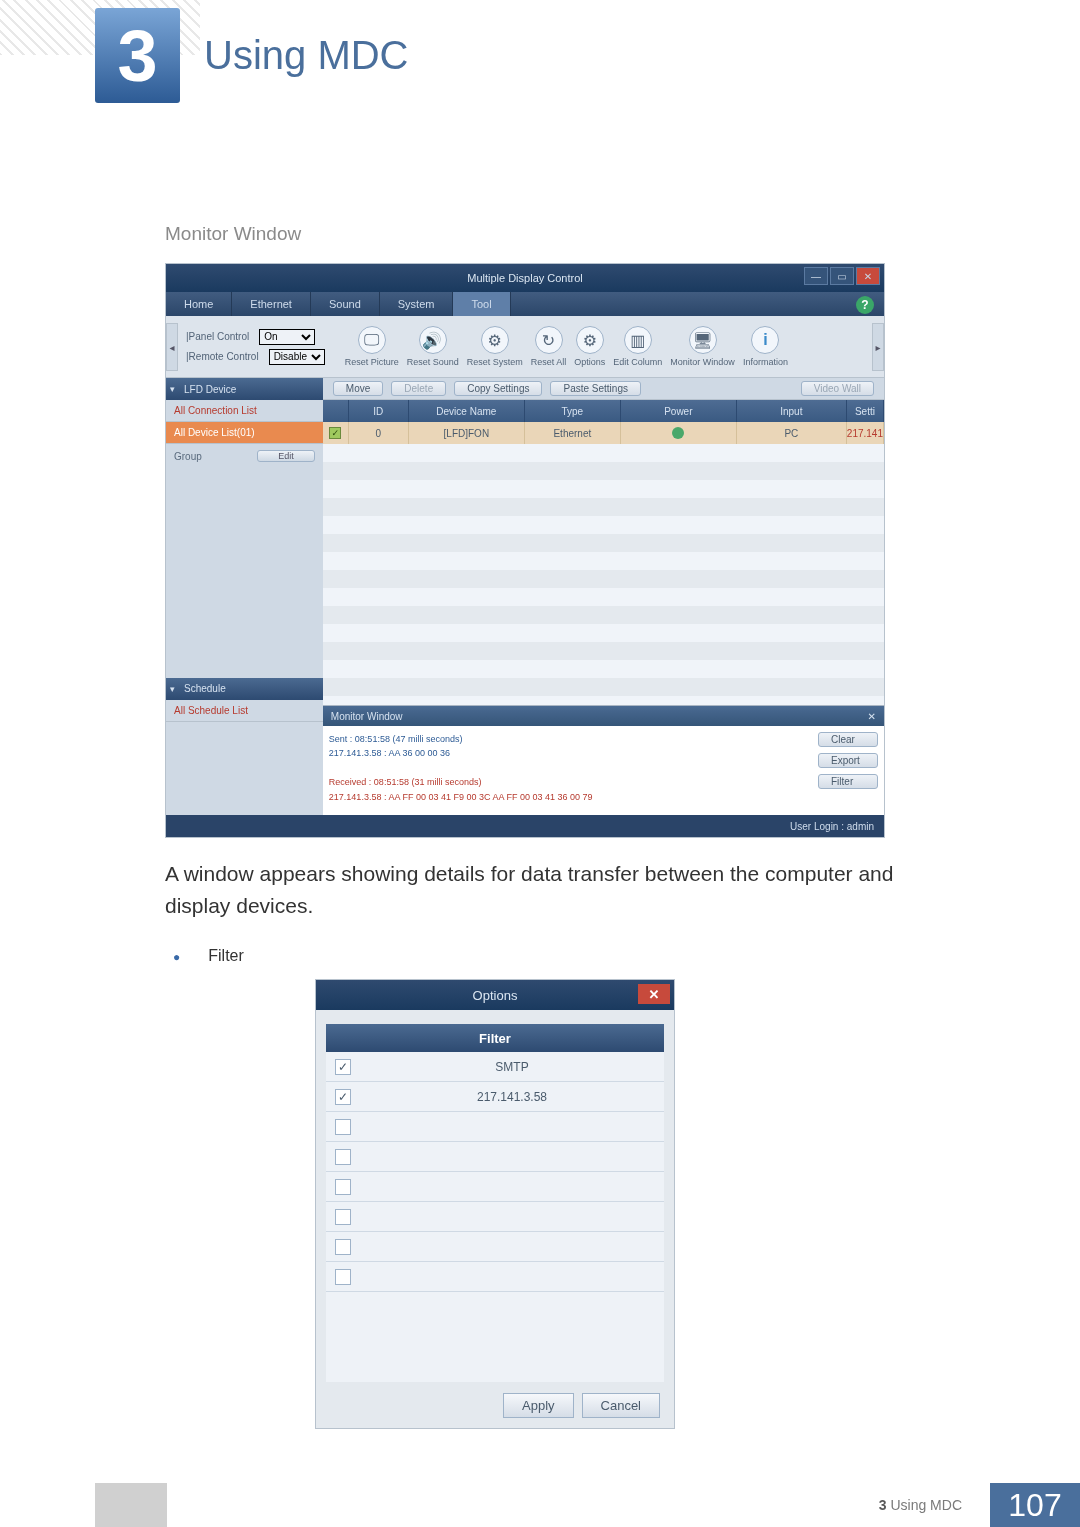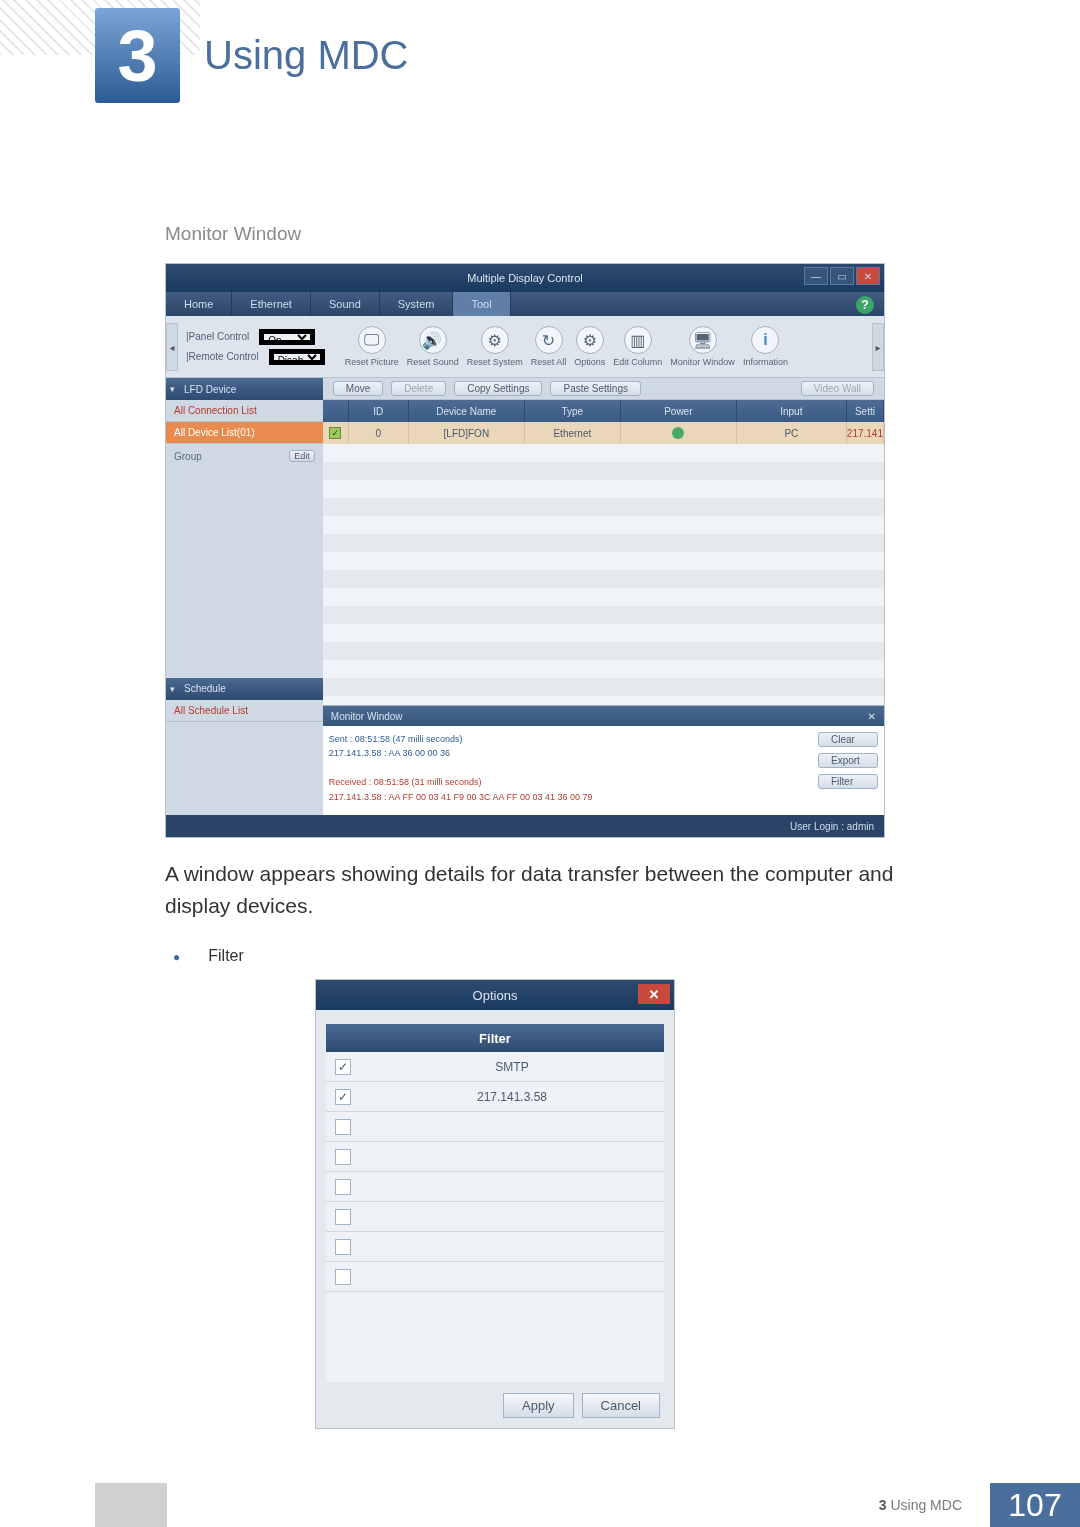--- a/index.html
+++ b/index.html
@@ -30,40 +30,40 @@
   
   .tabs{height:24px;background:linear-gradient(180deg,#415c80,#2b4669);display:flex;position:relative}
   .tab{padding:0 18px;line-height:24px;color:#cfdcec;font-size:11px;border-right:1px solid #243a57}
   .tab.active{background:#5f7fa8}
   .help-icon{position:absolute;right:10px;top:4px;width:18px;height:18px;border-radius:50%;
     background:#3aa668;color:#fff;font-size:12px;font-weight:bold;display:flex;align-items:center;justify-content:center}
   
   .ribbon{height:62px;background:#dde4ec;display:flex;align-items:center;padding:0 6px;border-bottom:1px solid #b7c2cd;position:relative}
   .rib-group{display:flex;flex-direction:column;gap:4px;margin-right:14px;font-size:10px;color:#526377}
   .rib-row{display:flex;align-items:center;gap:10px}
-  .rib-row select{font-size:10px;border:5px solid #000000;background:#eef2f7;height:16px;width:56px}
+  .rib-row select{font-size:10px;border:1px solid #000000;background:#eef2f7;height:16px;width:56px}
   .tool-icons{display:flex;gap:8px;margin-left:6px}
   .tico{display:flex;flex-direction:column;align-items:center;gap:3px;font-size:9px;color:#556679}
   .tico .ic{width:28px;height:28px;border-radius:50%;background:#f2f6fb;border:1px solid #9fb3c9;
     display:flex;align-items:center;justify-content:center;font-size:16px}
   .nav{position:absolute;width:12px;height:48px;background:#cfd9e4;border:1px solid #b7c2cd;top:7px;display:flex;align-items:center;justify-content:center;font-size:10px;color:#556}
   .navL{left:0}.navR{right:0}
   
   .body{display:flex;height:calc(100% - 114px - 22px)}
   .side{width:160px;display:flex;flex-direction:column}
   .side-hdr{height:22px;background:linear-gradient(180deg,#4b6a91,#2d4a71);color:#d6e2f0;font-size:10px;
     display:flex;align-items:center;padding-left:18px;position:relative}
   .side-hdr::before{content:"▾";position:absolute;left:4px;font-size:9px}
   .side-sub{height:22px;background:#cfd9e4;border-bottom:1px solid #b7c2cd;color:#4a5b6c;font-size:10px;
     display:flex;align-items:center;padding-left:8px}
   .side-sub.red{color:#b63a2e}
   .side-sub.active{background:#e98a4f;color:#fff}
   .side-body{flex:1;background:#cfd9e4}
   .side-body .item{font-size:10px;color:#5a6b7e;padding:6px 8px;display:flex;justify-content:space-between;align-items:center}
-  .edit-pill{background:linear-gradient(180deg,#eef2f7,#cfd9e4);border:1px solid #9fb3c9;border-radius:3px;padding:0 4px;font-size:9px;color:#556}
+  .edit-pill{background:linear-gradient(180deg,#eef2f7,#cfd9e4);border:1px solid #9fb3c9;border-radius:3px;padding:0 20px;font-size:9px;color:#556}
   
   .main{flex:1;display:flex;flex-direction:column}
   .tool-row{height:22px;background:#cfd9e4;border-bottom:1px solid #b7c2cd;display:flex;align-items:center;gap:8px;padding:0 10px}
   .tbtn{background:linear-gradient(180deg,#eef2f7,#d5dde7);border:1px solid #9fb3c9;border-radius:3px;padding:1px 12px;font-size:10px;color:#4a5b6c}
   .tbtn.dim{color:#9aa7b5}
   
   .gridhdr{height:22px;background:linear-gradient(180deg,#4e6c93,#3a5a82);display:flex;color:#d6e2f0;font-size:10px}
   .gh{border-right:1px solid #2d4a71;display:flex;align-items:center;justify-content:center}
   .col-ck{width:26px}.col-id{width:60px}.col-nm{width:116px}.col-ty{width:96px}
   .col-pw{width:116px}.col-in{width:110px}.col-se{flex:1}

